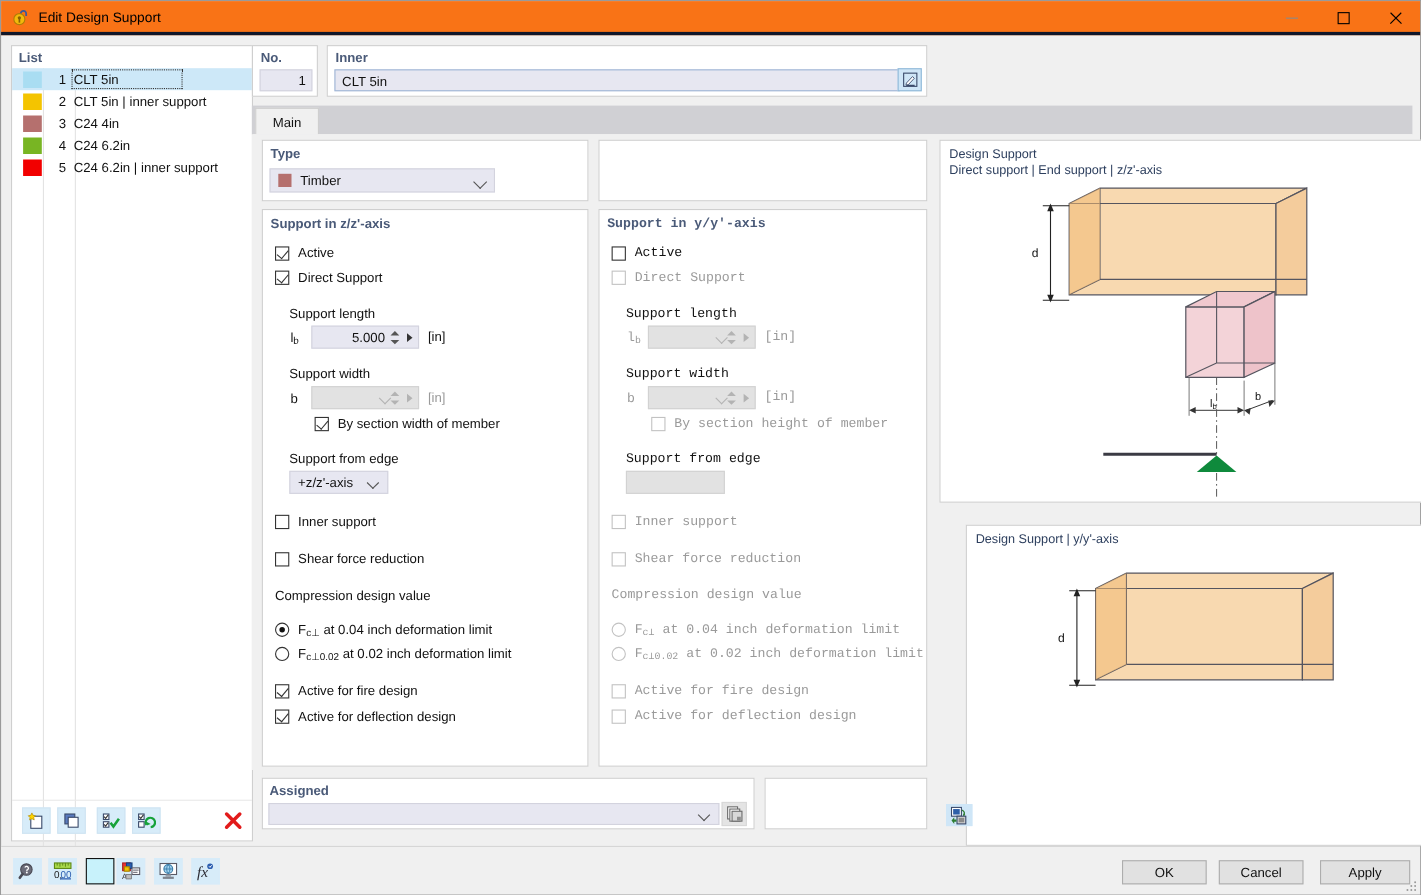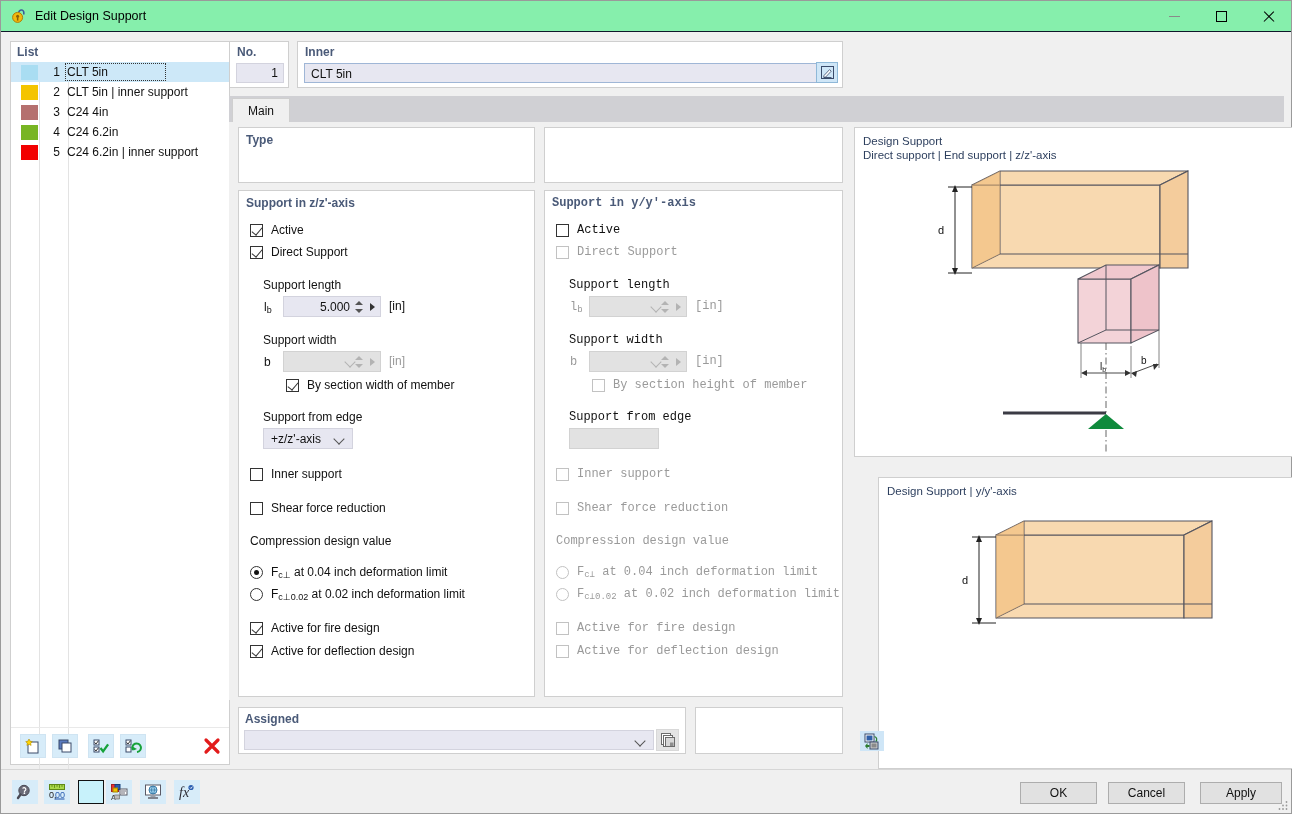--- a/index.html
+++ b/index.html
@@ -8,21 +8,21 @@
     background:#f0f0f0;
     font-family:"Liberation Sans", sans-serif;
     font-size:12px;
     color:#111;
     overflow:hidden;
     -webkit-font-smoothing:antialiased;
   }
   .window{position:absolute;inset:0;background:#f0f0f0;border:1px solid #9a9a9a;box-sizing:border-box;}
 
   
-  .titlebar{position:absolute;left:0;top:0;width:100%;height:31px;background:#86efac;border-bottom:1px solid #0f172a;box-sizing:border-box;}
+  .titlebar{position:absolute;left:0;top:0;width:100%;height:31px;background:#f97316;border-bottom:3px solid #0f172a;box-sizing:border-box;}
   .title-icon{position:absolute;left:9px;top:6px;width:19px;height:19px;}
   .title-text{position:absolute;left:34px;top:8px;font-size:12.5px;color:#000;}
   .wbtn{position:absolute;top:0;width:46px;height:30px;display:flex;align-items:center;justify-content:center;}
   #btn-min{right:94px;}
   #btn-max{right:47px;}
   #btn-close{right:0px;}
   .glyph-min{width:11px;height:1px;background:#8a8a8a;}
   .glyph-max{width:11px;height:11px;border:1.3px solid #000;box-sizing:border-box;}
   .glyph-close{position:relative;width:13px;height:13px;}
   .glyph-close::before,.glyph-close::after{content:"";position:absolute;left:0;top:6px;width:14px;height:1.3px;background:#000;}
@@ -251,20 +251,25 @@
   </div>
 
 
   <div id="tabstrip">
     <div id="tab-main">Main</div>
   </div>
   <div id="content-bg"></div>
 
   <div class="panel" id="type-panel">
     <div class="hd grouphdr">Type</div>
+    <div id="type-combo">
+      <span id="type-swatch" style="background: rgb(181, 112, 110);"></span>
+      <span id="type-value">Timber</span>
+      <span class="chev"></span>
+    </div>
   </div>
 
   <div class="panel" id="mid-top-panel"></div>
 
   <div class="panel" id="z-panel">
     <div class="axis-hd grouphdr">Support in z/z'-axis</div>
 
     <div class="chk on" style="left:11px;top:33px;"></div>
     <span class="lbl" style="position:absolute;left:32px;top:32px;">Active</span>
 

